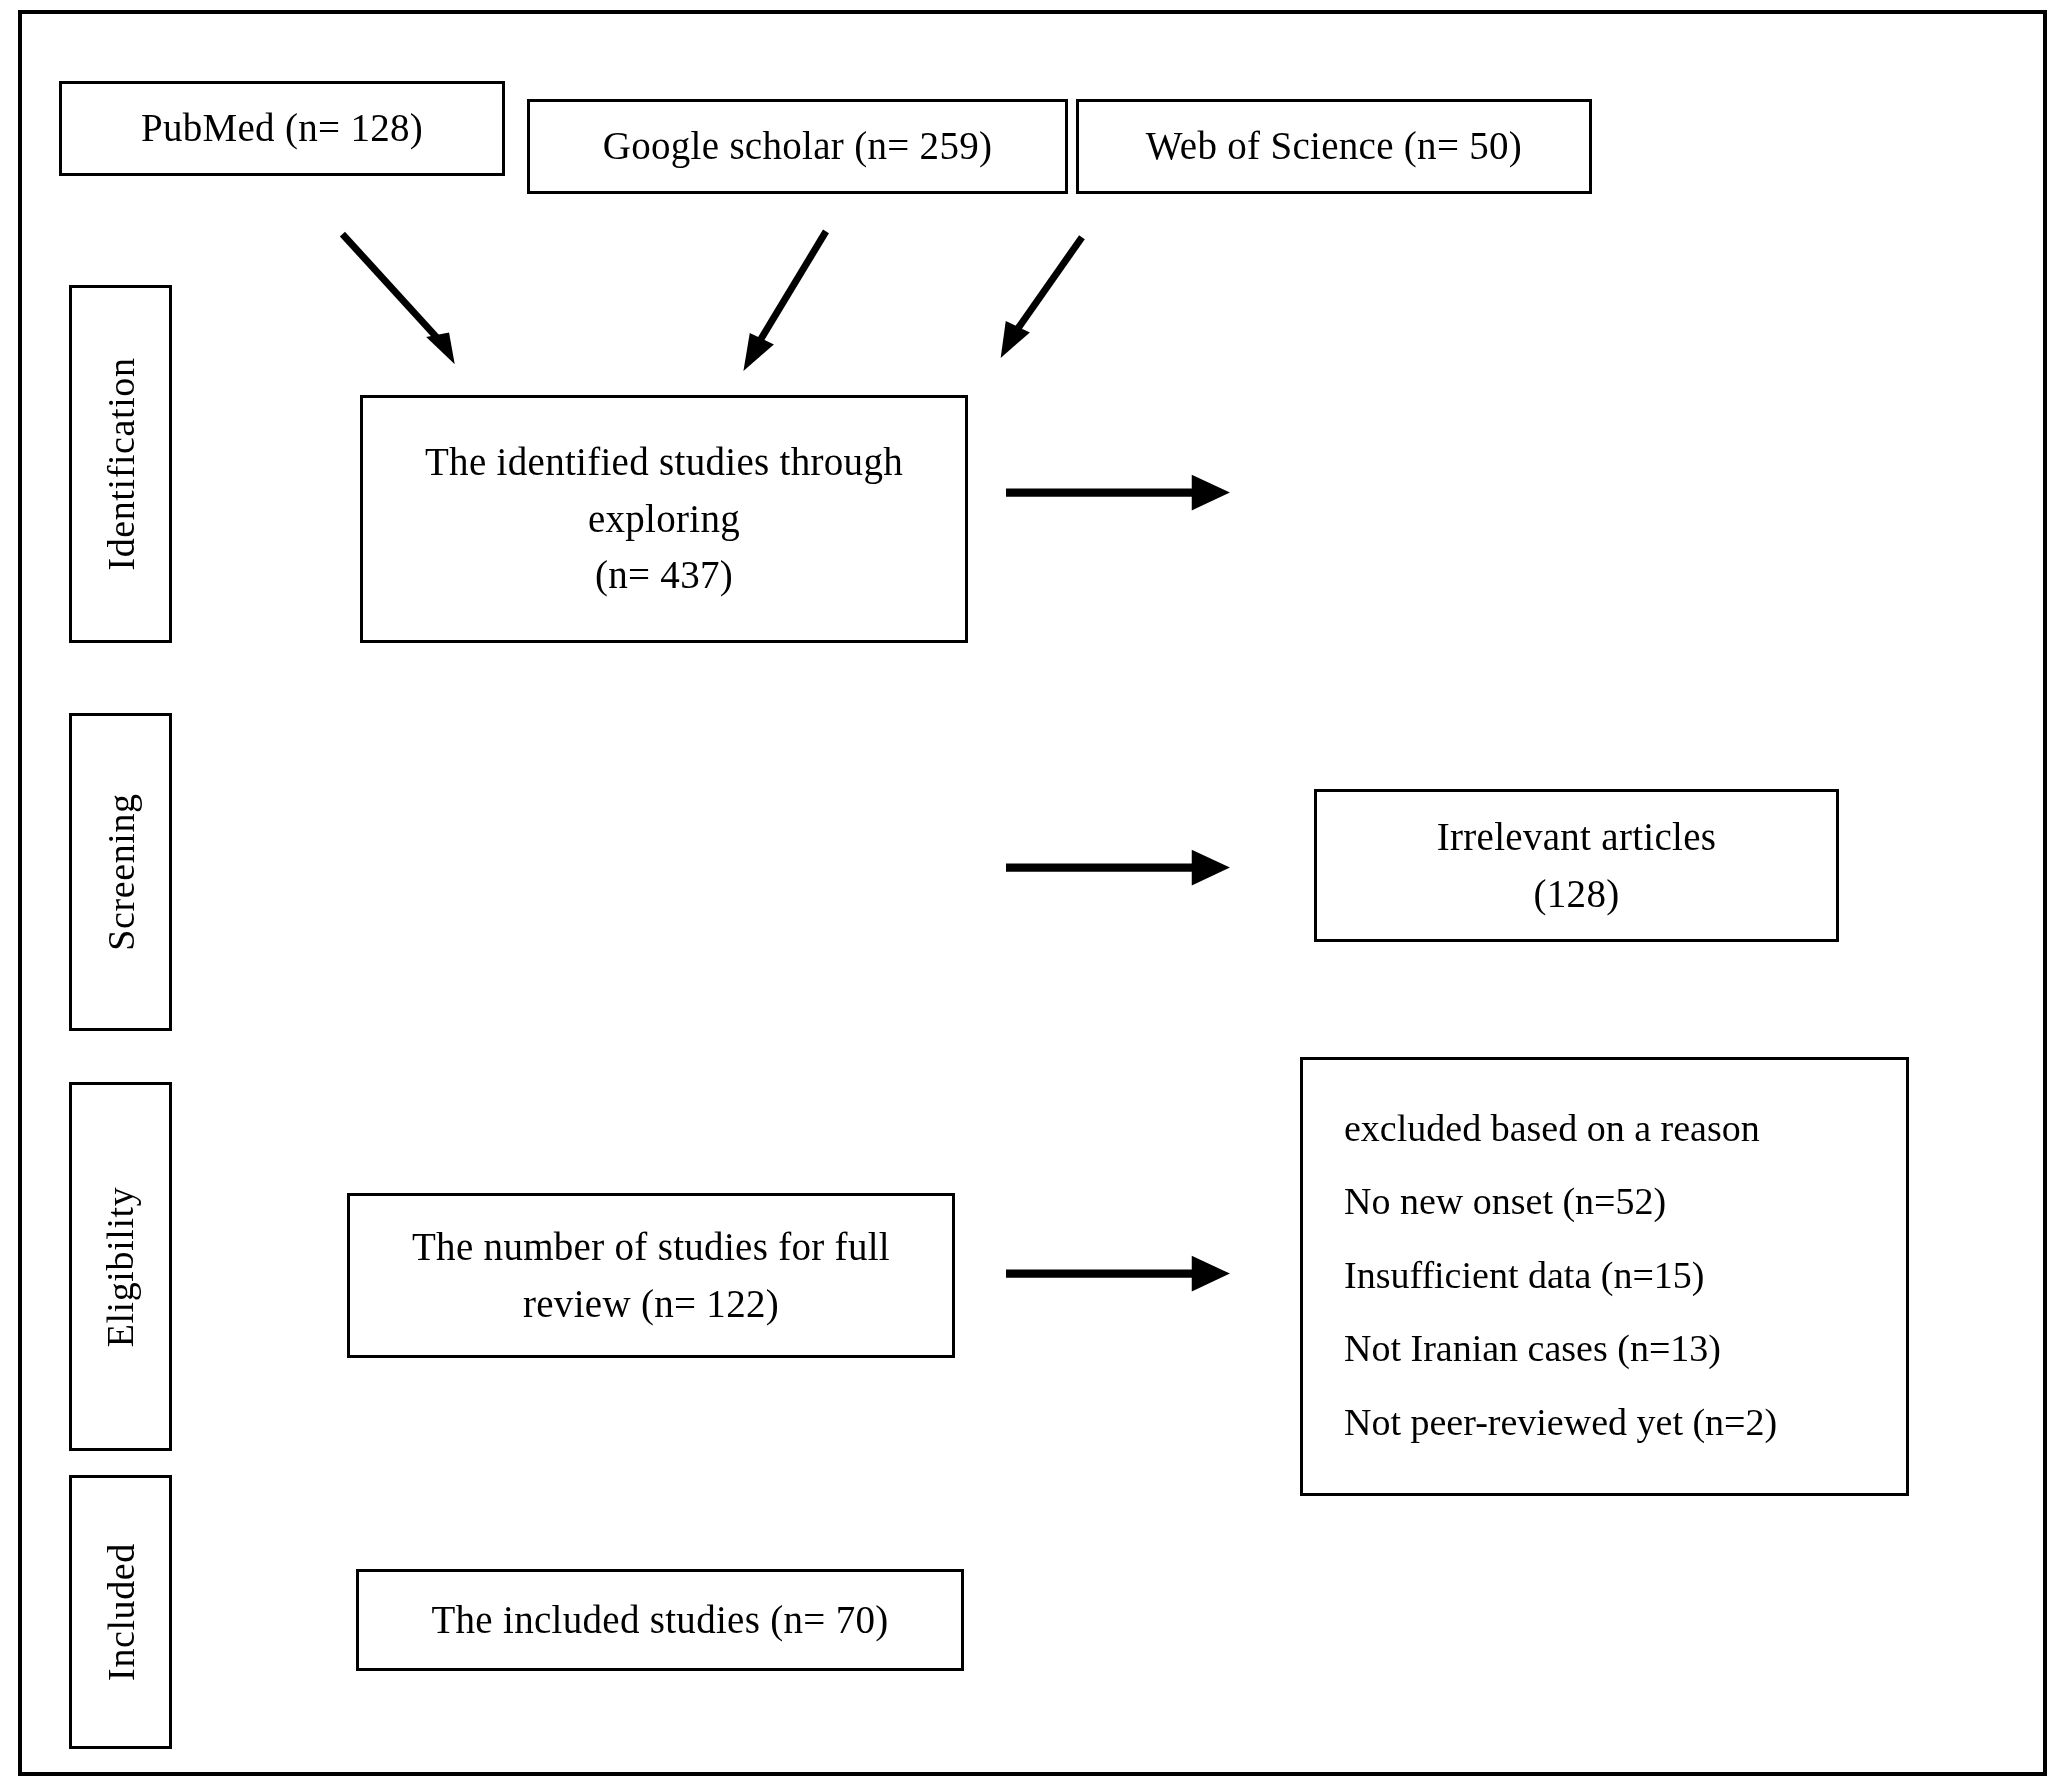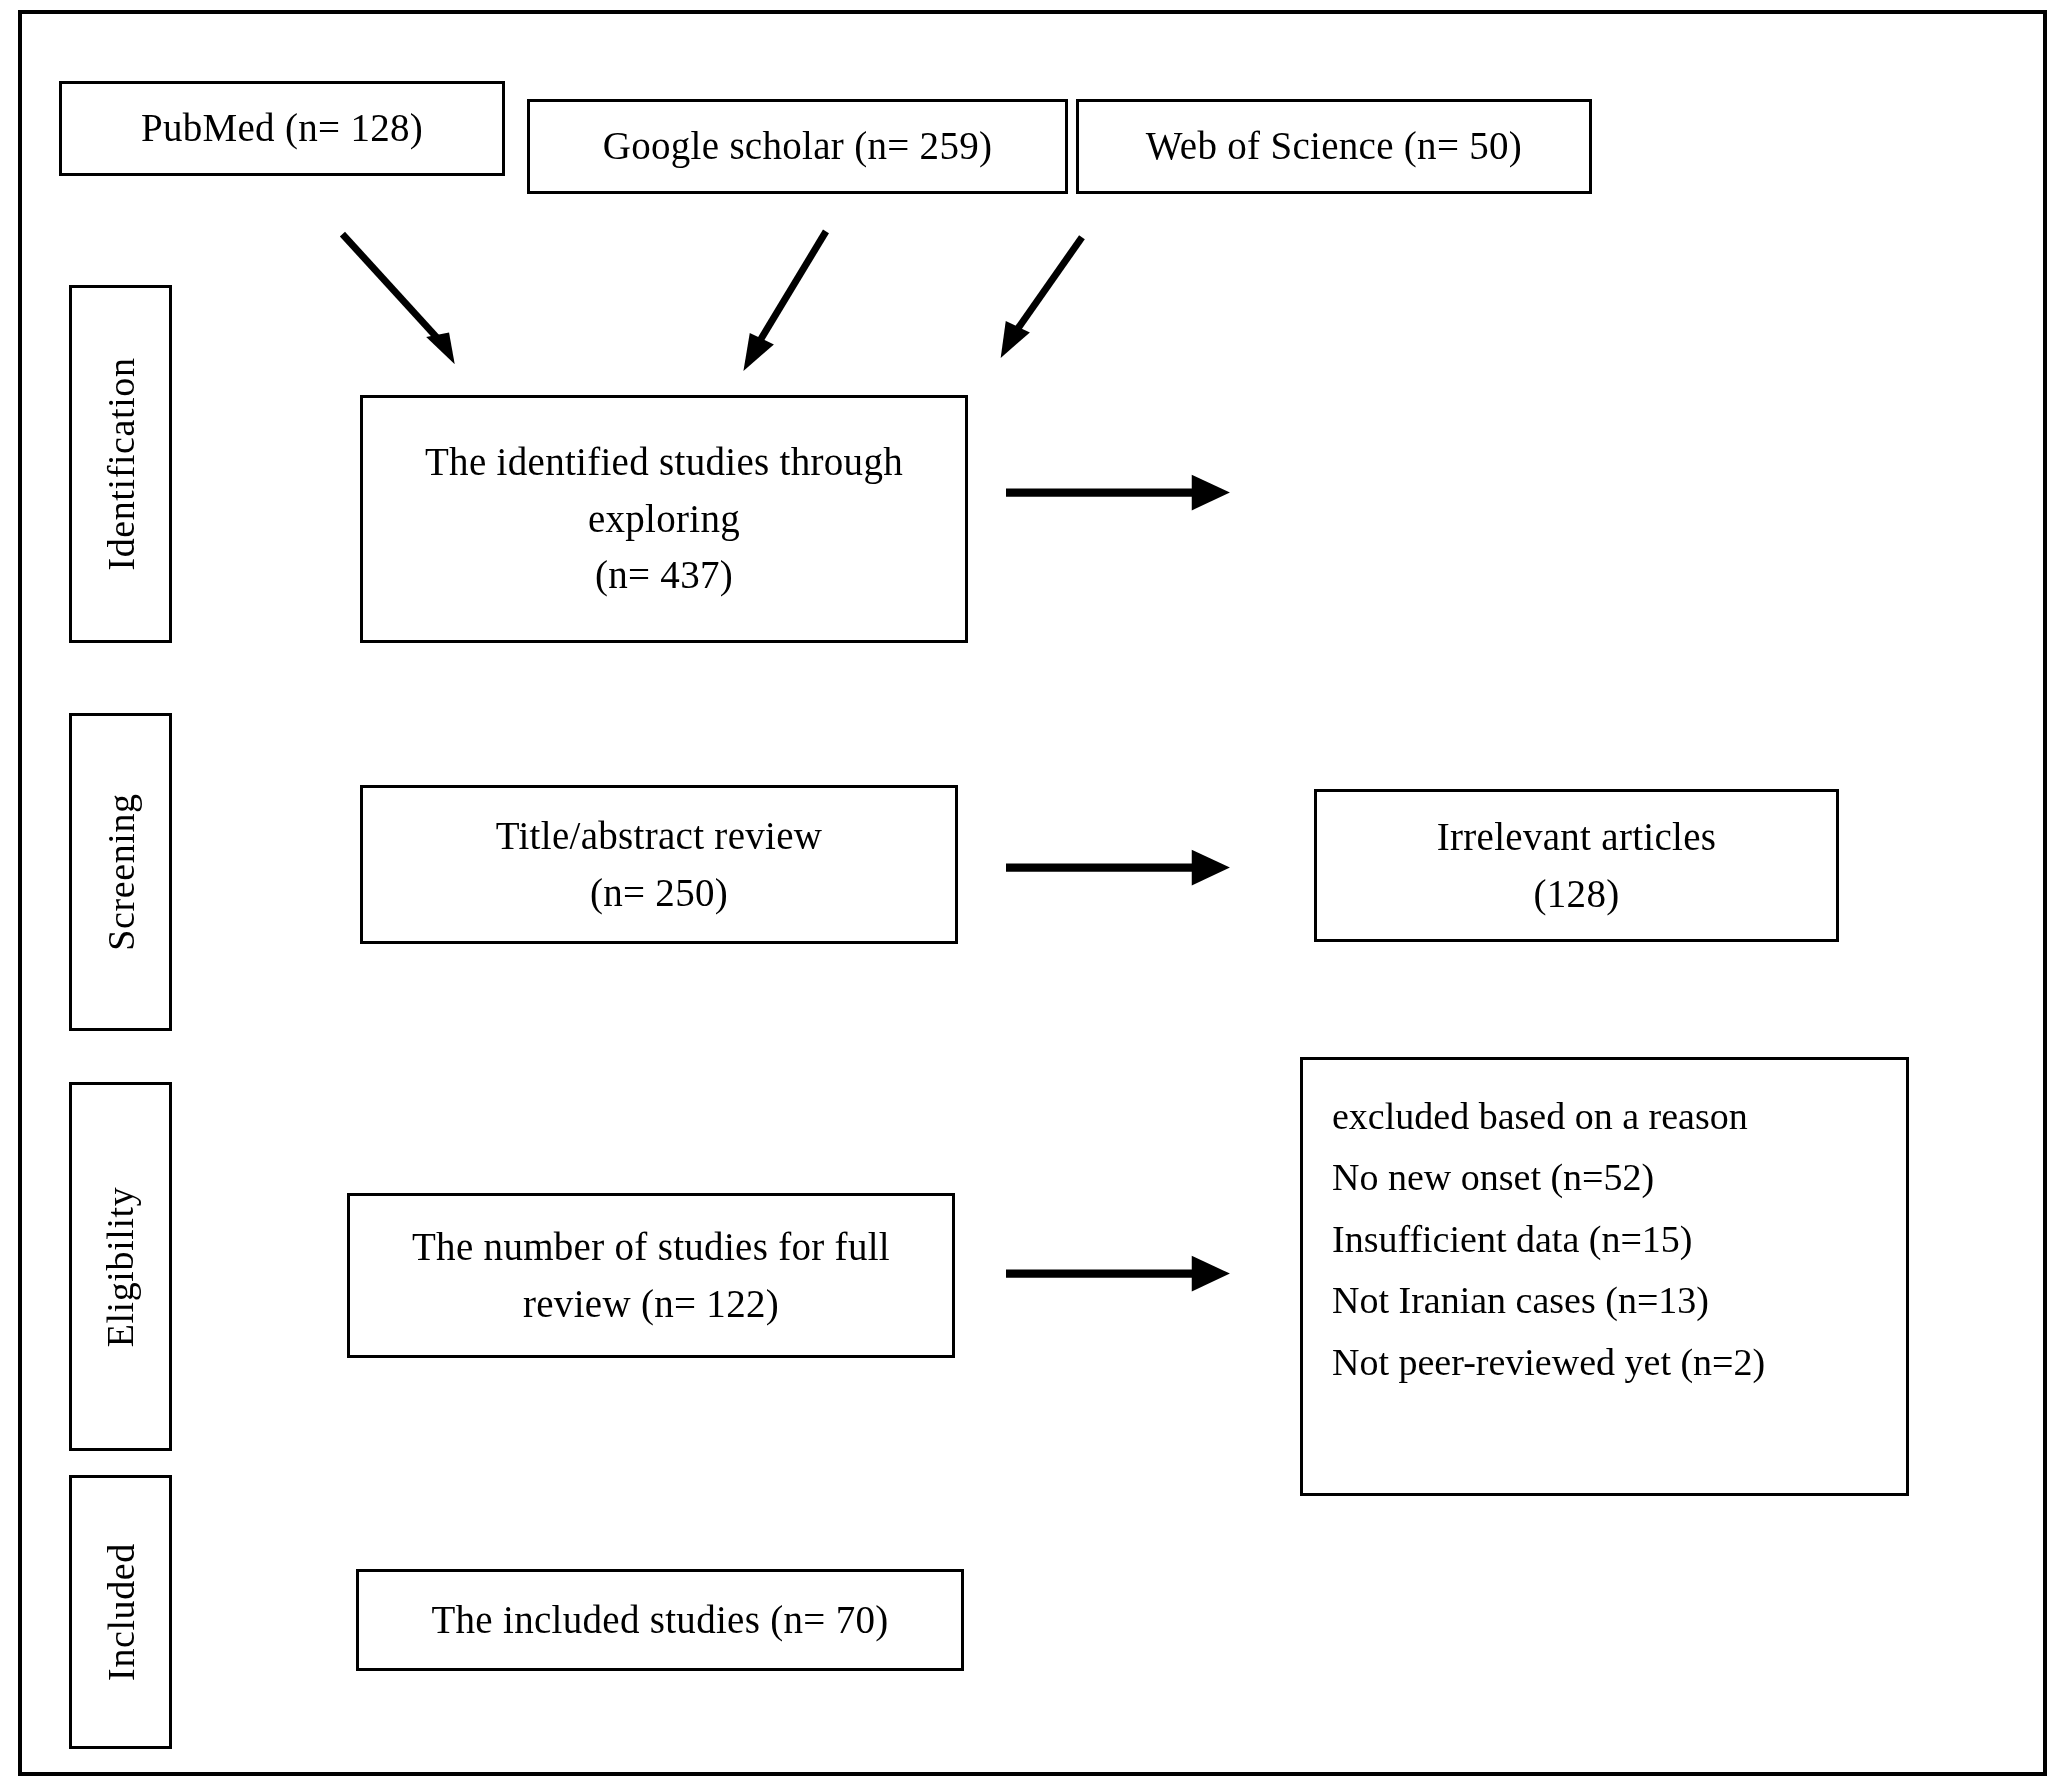--- a/index.html
+++ b/index.html
@@ -72,21 +72,21 @@
     font-size: 38px;
     line-height: 1.62;
   }
   .reasons .just {
     text-align: justify;
     text-align-last: justify;
     margin: 0;
   }
   .reasons .plain {
     text-align: left;
-    margin: 0;
+    margin: 12px;
     white-space: nowrap;
   }
   
   .arrow-svg {
     position: absolute;
     overflow: visible;
   }
 </style>
 </head>
 <body>
@@ -135,24 +135,20 @@
   <svg class="arrow-svg" style="left:1006px; top:472px;" width="229" height="45" viewBox="0 0 360 70">
     <line x1="0" y1="32" x2="300" y2="32" stroke="#000" stroke-width="13"></line>
     <polygon points="352,32 292,60 292,4" fill="#000"></polygon>
   </svg>
 
 
   <div class="stage" style="left:69px; top:713px; width:103px; height:318px;">
     <span class="stage-label">Screening</span>
   </div>
 
-  <div class="box" style="left:360px; top:785px; width:598px; height:159px;">
-    <span class="line">Title/abstract review</span>
-    <span class="line">(n= 250)</span>
-  </div>
 
   <svg class="arrow-svg" style="left:1006px; top:847px;" width="229" height="45" viewBox="0 0 360 70">
     <line x1="0" y1="32" x2="300" y2="32" stroke="#000" stroke-width="13"></line>
     <polygon points="352,32 292,60 292,4" fill="#000"></polygon>
   </svg>
 
   <div class="box" style="left:1314px; top:789px; width:525px; height:153px;">
     <span class="line">Irrelevant articles</span>
     <span class="line">(128)</span>
   </div>

